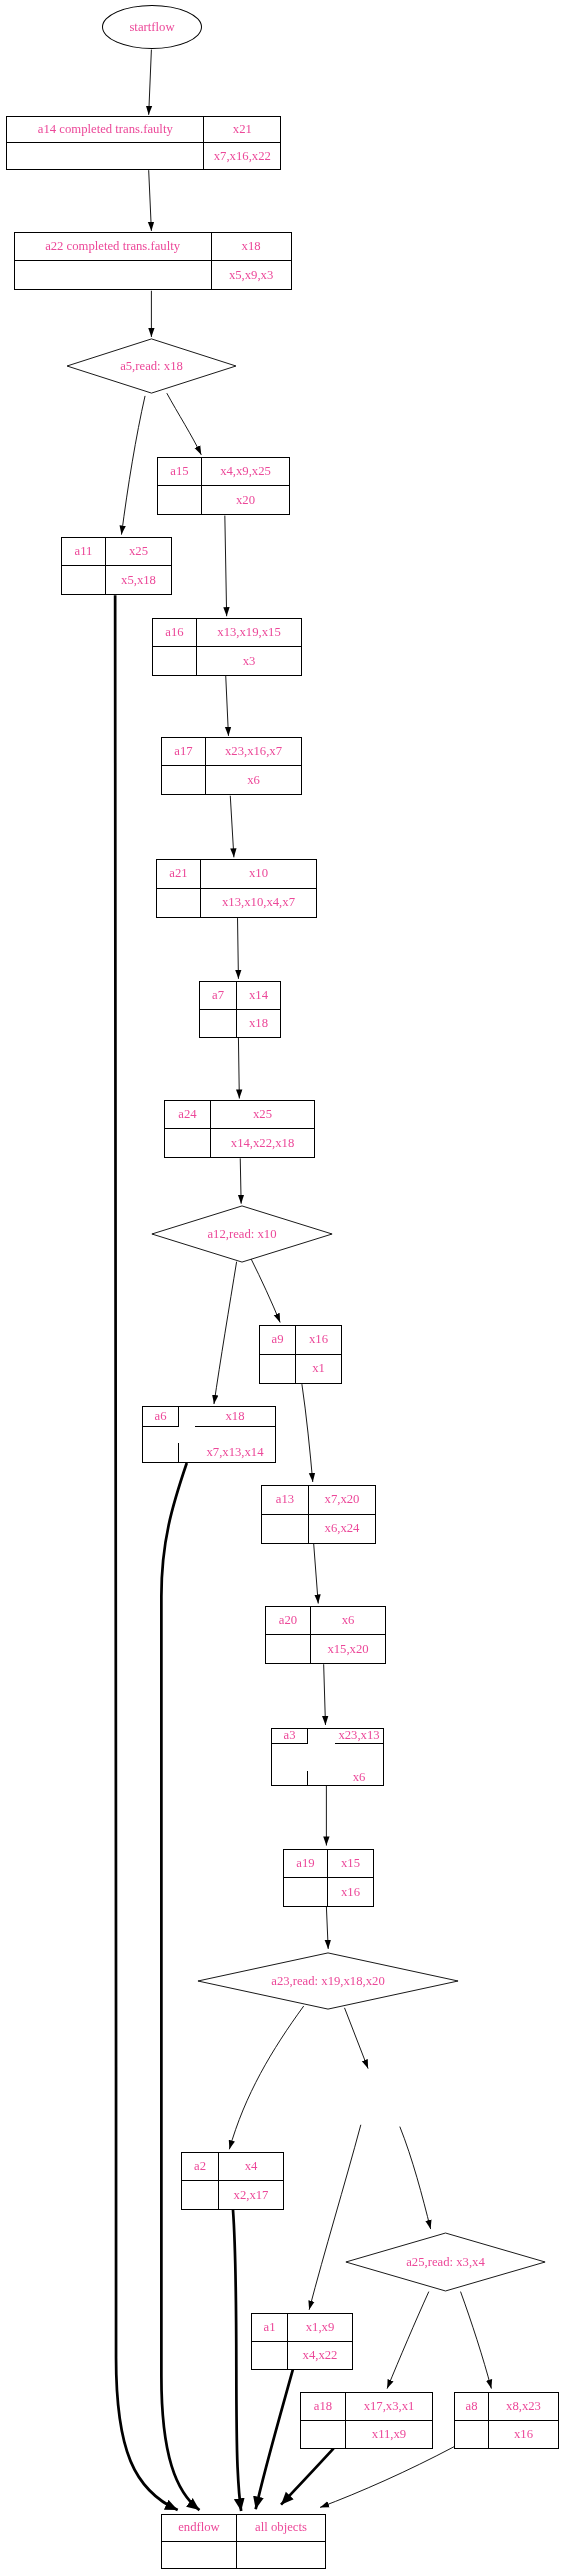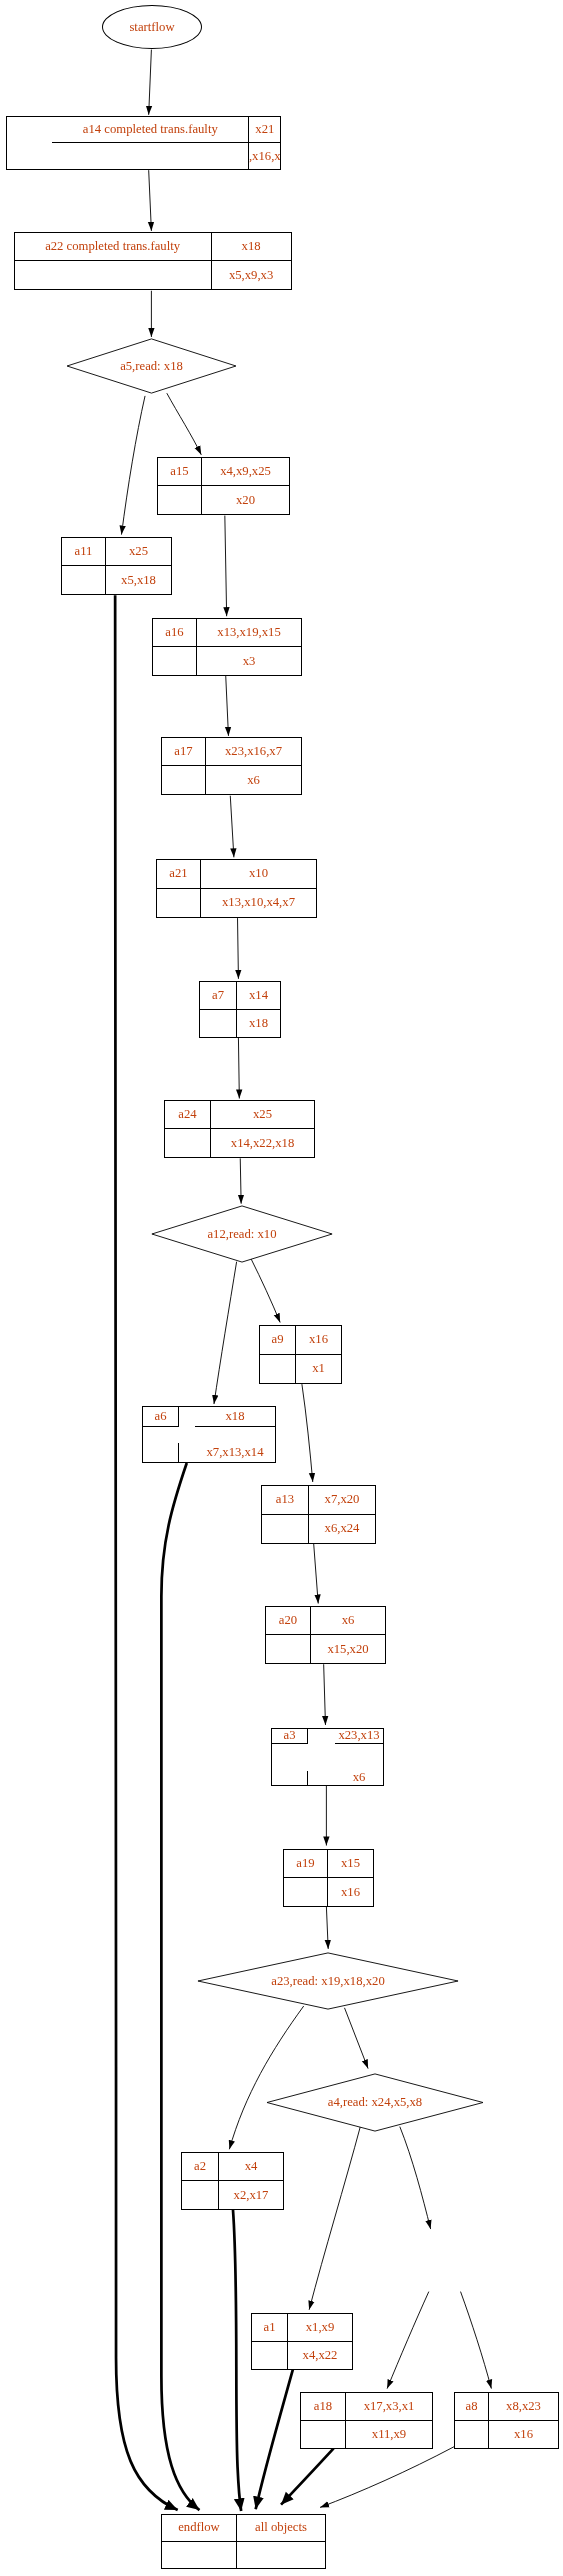--- a/index.html
+++ b/index.html
@@ -1,17 +1,17 @@
 <!DOCTYPE html>
 <html style="font-size:14.5px"><head>
 <meta charset="utf-8">
 <style>
   html,body{margin:0;padding:0;background:#ffffff;}
   #canvas{position:relative;width:504px;height:2576px;background:#ffffff;
-          font-family:"Liberation Serif","DejaVu Serif",serif;color:#c2410c;}
+          font-family:"Liberation Serif","DejaVu Serif",serif;color:#ec4899;}
   #edges{position:absolute;left:0;top:0;width:563px;height:2576px;}
   #edges path{fill:none;stroke:#000;}
   #edges path.thin{stroke-width:1;}
   #edges path.bold{stroke-width:3;}
   .rec{position:absolute;display:grid;grid-template-columns:var(--lw) 1fr;
        grid-template-rows:1fr 1fr;border:0.9px solid #000;background:#fff;box-sizing:border-box;}
   .cell{display:flex;align-items:center;justify-content:center;font-size:12.7px;
         white-space:nowrap;overflow:hidden;}
   .cell.lbl{border-right:0.9px solid #000;border-bottom:0.9px solid #000;}
   .cell.topv{border-bottom:0.9px solid #000;}
@@ -67,21 +67,21 @@
     <path class="thin" d="M508,2527 C520,2560 533,2600 542,2634" marker-end="url(#ah)"></path>
     <path class="bold" d="M323,2613 C310,2660 292,2722 282,2767" marker-end="url(#ahb)"></path>
     <path class="bold" d="M368,2700 C345,2725 327,2744 310,2762" marker-end="url(#ahb)"></path>
     <path class="thin" d="M501,2698 C450,2725 398,2748 353,2765" marker-end="url(#ah)"></path>
   </svg>
 
   <div class="ellipse" style="left:102px;top:5.4px;width:100px;height:44px;">
     <span>startflow</span>
   </div>
 
-  <div class="rec" style="left:6.3px;top:116px;width:275px;height:54px;padding-left:45px;--lw:197px;">
+  <div class="rec" style="left:6.3px;top:116px;width:275px;height:54px;--lw:197px;">
     <div class="cell lbl">a14 completed trans.faulty</div>
     <div class="cell topv">x21</div>
     <div class="cell emp"></div>
     <div class="cell">x7,x16,x22</div>
   </div>
 
   <div class="rec" style="left:13.6px;top:232px;width:278px;height:58px;--lw:197px;">
     <div class="cell lbl">a22 completed trans.faulty</div>
     <div class="cell topv">x18</div>
     <div class="cell emp"></div>
@@ -193,34 +193,34 @@
     <div class="cell">x16</div>
   </div>
 
   <div class="dia" style="left:197px;top:1952px;width:262px;height:58px;">
     <svg width="262" height="58" viewBox="0 0 289 64">
         <polygon points="144.5,1 288,32 144.5,63 1,32"></polygon>
       </svg>
     <span class="dtext">a23,read: x19,x18,x20</span>
   </div>
 
-  <div class="dia" style="left:266px;top:2073px;width:218px;height:59px;">
-    <svg width="218" height="59" viewBox="0 0 240 65">
-        <polygon points="120,1 239,32.5 120,64 1,32.5"></polygon>
-      </svg>
-    <span class="dtext">a4,read: x24,x5,x8</span>
-  </div>
 
   <div class="rec" style="left:181px;top:2152px;width:103px;height:58px;--lw:37px;">
     <div class="cell lbl">a2</div>
     <div class="cell topv">x4</div>
     <div class="cell emp"></div>
     <div class="cell">x2,x17</div>
   </div>
 
+  <div class="dia" style="left:345px;top:2232px;width:201px;height:60px;">
+    <svg width="201" height="60" viewBox="0 0 222 66">
+        <polygon points="111,1 221,33 111,65 1,33"></polygon>
+      </svg>
+    <span class="dtext">a25,read: x3,x4</span>
+  </div>
 
   <div class="rec" style="left:251px;top:2313px;width:102px;height:57px;--lw:36px;">
     <div class="cell lbl">a1</div>
     <div class="cell topv">x1,x9</div>
     <div class="cell emp"></div>
     <div class="cell">x4,x22</div>
   </div>
 
   <div class="rec" style="left:300px;top:2392px;width:133px;height:57px;--lw:45px;">
     <div class="cell lbl">a18</div>

